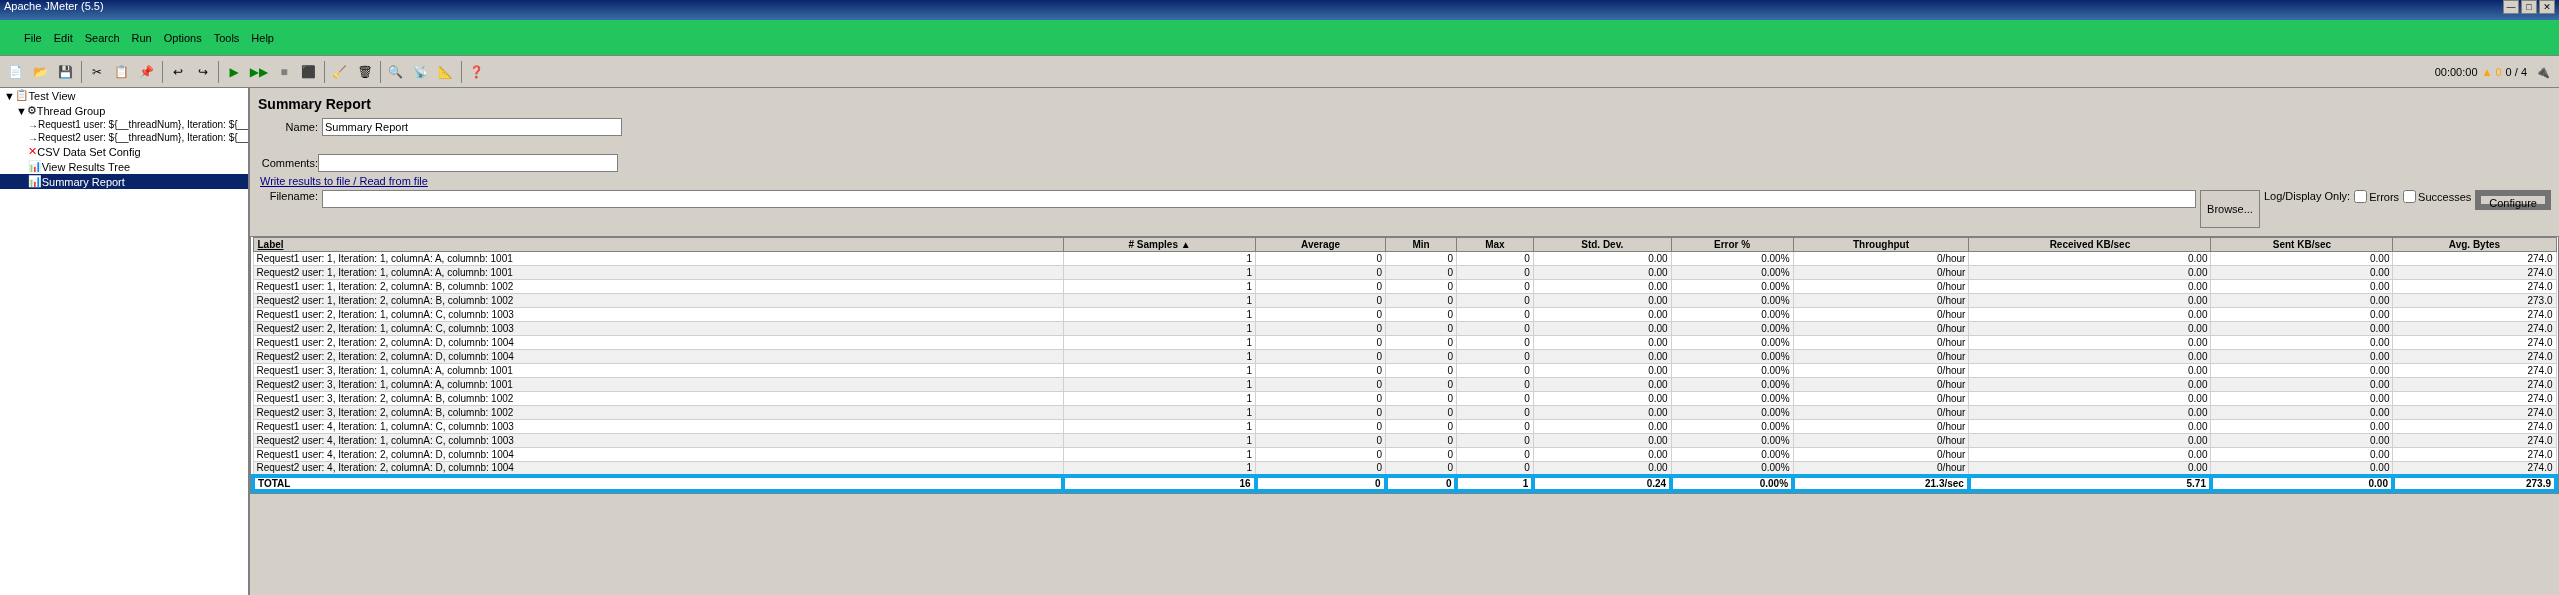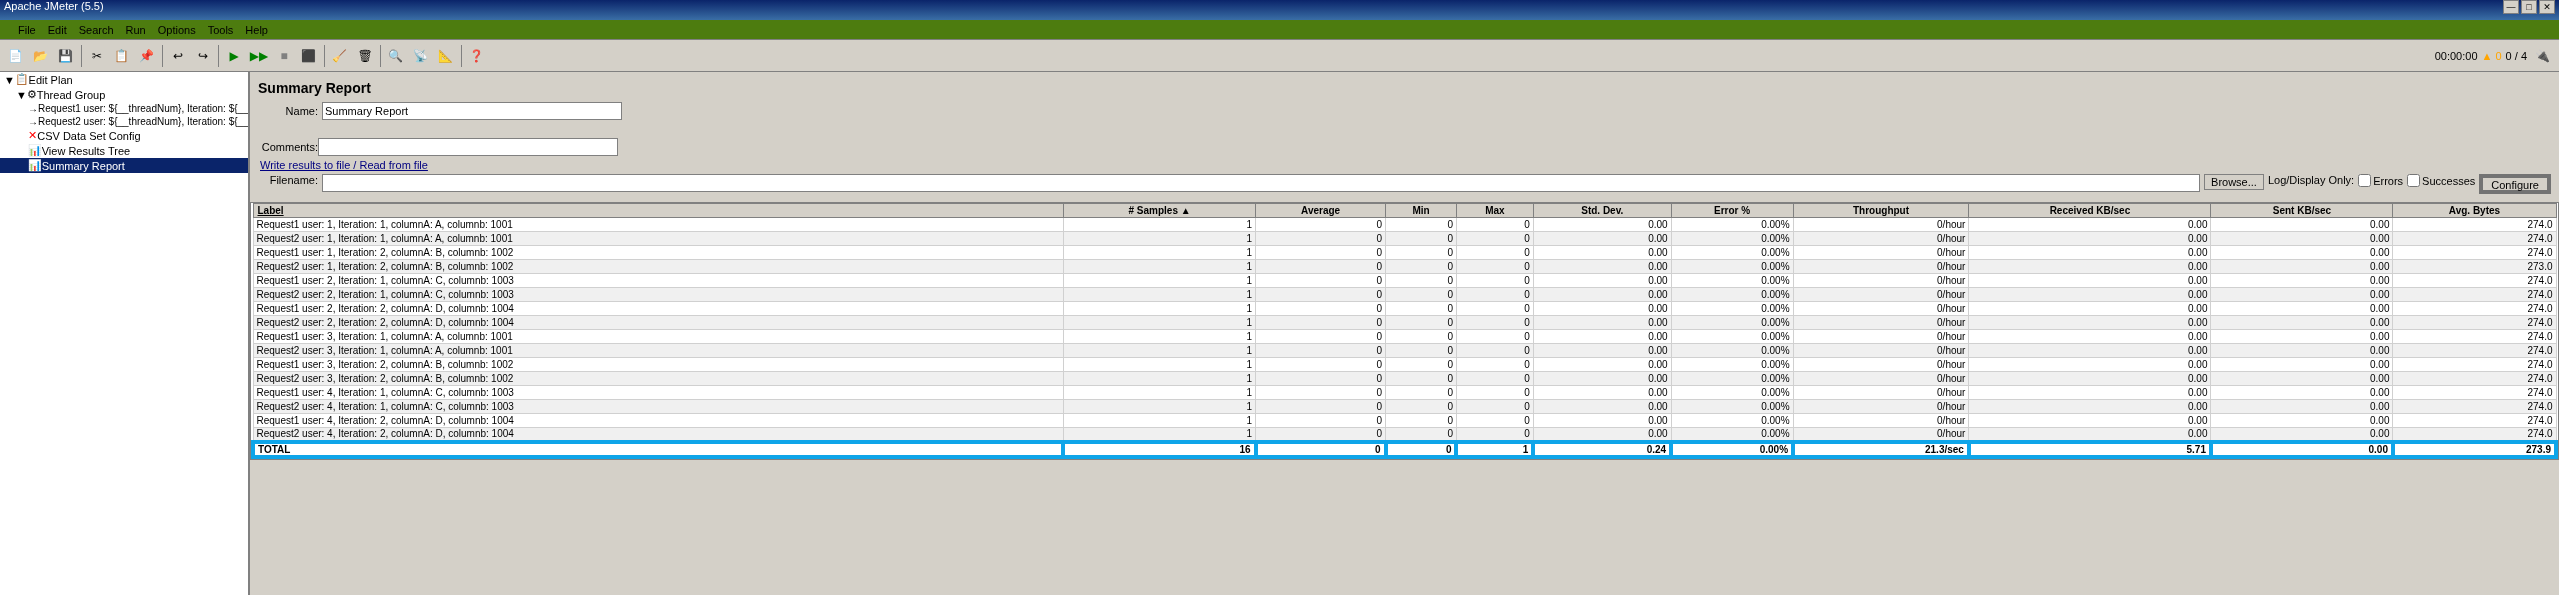--- a/index.html
+++ b/index.html
@@ -20,26 +20,26 @@
       background: #d4d0c8;
       border: 1px solid #808080;
       width: 16px; height: 14px;
       font-size: 9px;
       display: flex; align-items: center; justify-content: center;
       cursor: pointer;
     }
 
     
     .menu-bar {
-      background: #4d7c0f;
+      background: #22c55e;
       border-bottom: 1px solid #808080;
       display: flex;
       align-items: center;
-      height: 20px;
-      padding: 0 12px;
+      height: 36px;
+      padding: 0 18px;
     }
     .menu-item {
       padding: 2px 6px;
       font-size: 11px;
       cursor: pointer;
     }
 
     
     .toolbar {
       background: #d4d0c8;
@@ -107,26 +107,26 @@
       font-weight: bold;
       margin-bottom: 6px;
       color: black;
     }
     .browse-btn {
       background: #d4d0c8;
       border: 1px solid #808080;
       padding: 1px 6px;
       font-size: 11px;
       cursor: pointer;
-      height: 16px;
+      height: 38px;
     }
     .checkbox-label { display: flex; align-items: center; gap: 2px; font-size: 11px; }
     .configure-btn {
       background: #d4d0c8;
-      border: 4px solid #737373;
+      border: 6px solid #737373;
       padding: 1px 8px;
       font-size: 11px;
       cursor: pointer;
       height: 20px;
       margin-left: auto;
     }
 
     
     .data-table-container {
       margin: 0 0 0 0;
@@ -218,21 +218,21 @@
     <button class="toolbar-btn">🔌</button>
   </div>
 </div>
 
 <div class="main-layout">
 
   <div class="left-panel">
     <div class="tree-item" style="padding-left:4px;">
       <span>▼ </span>
       <span>📋 </span>
-      <span>Edit Plan</span>
+      <span>Test View</span>
     </div>
     <div class="tree-item" style="padding-left:16px;">
       <span>▼ </span>
       <span>⚙ </span>
       <span>Thread Group</span>
     </div>
     <div class="tree-item" style="padding-left:28px; font-size:10px;">
       <span>→ </span>
       <span>Request1 user: ${__threadNum}, Iteration: ${__groovy(vars.getIteration();)}, columnA: ${columnA}, columnb: ${columnB}</span>
     </div>

